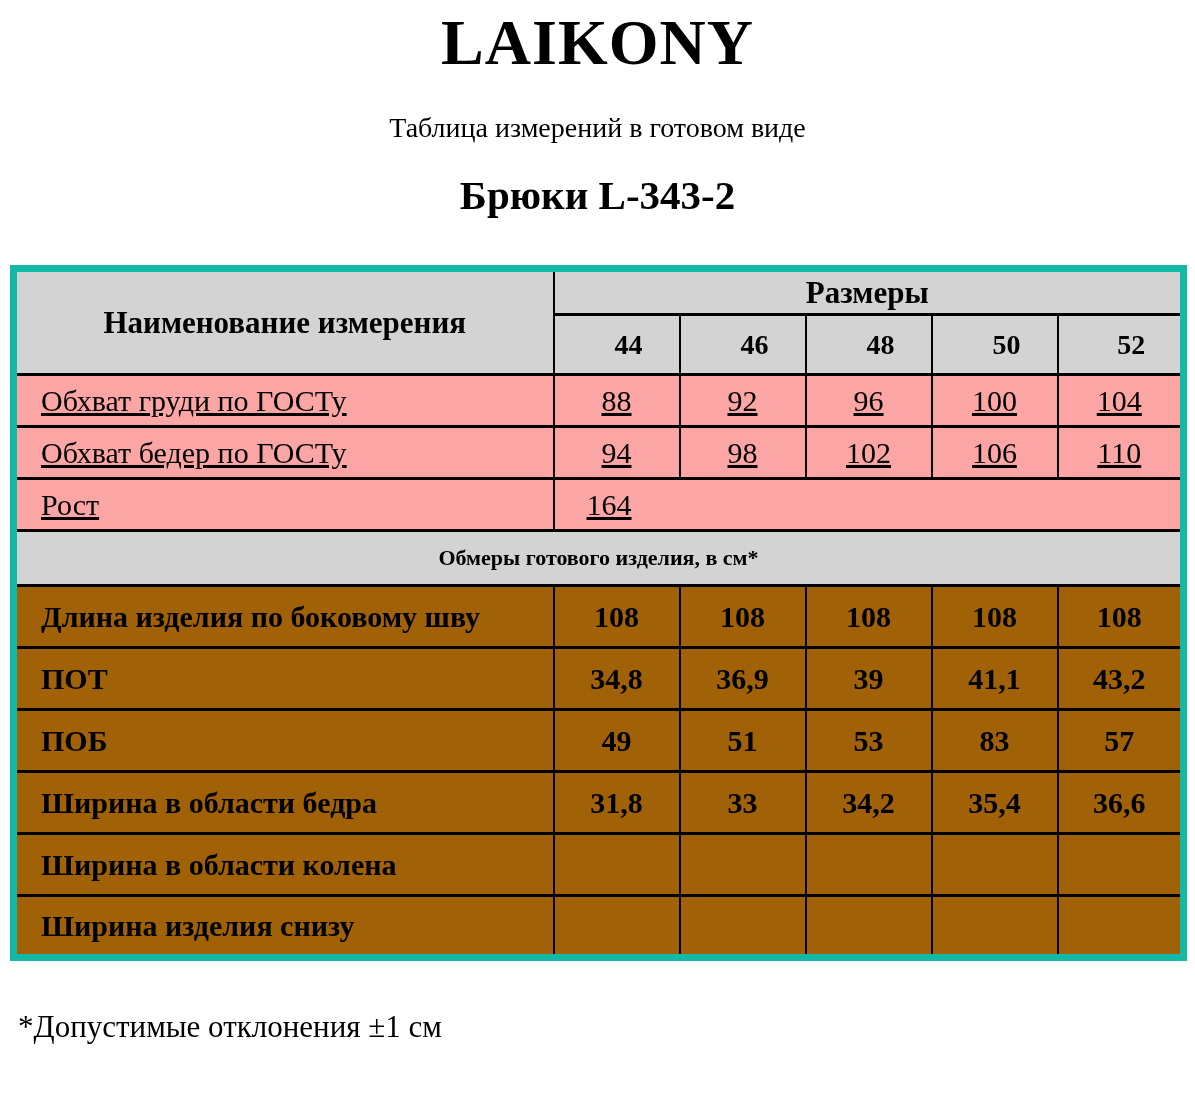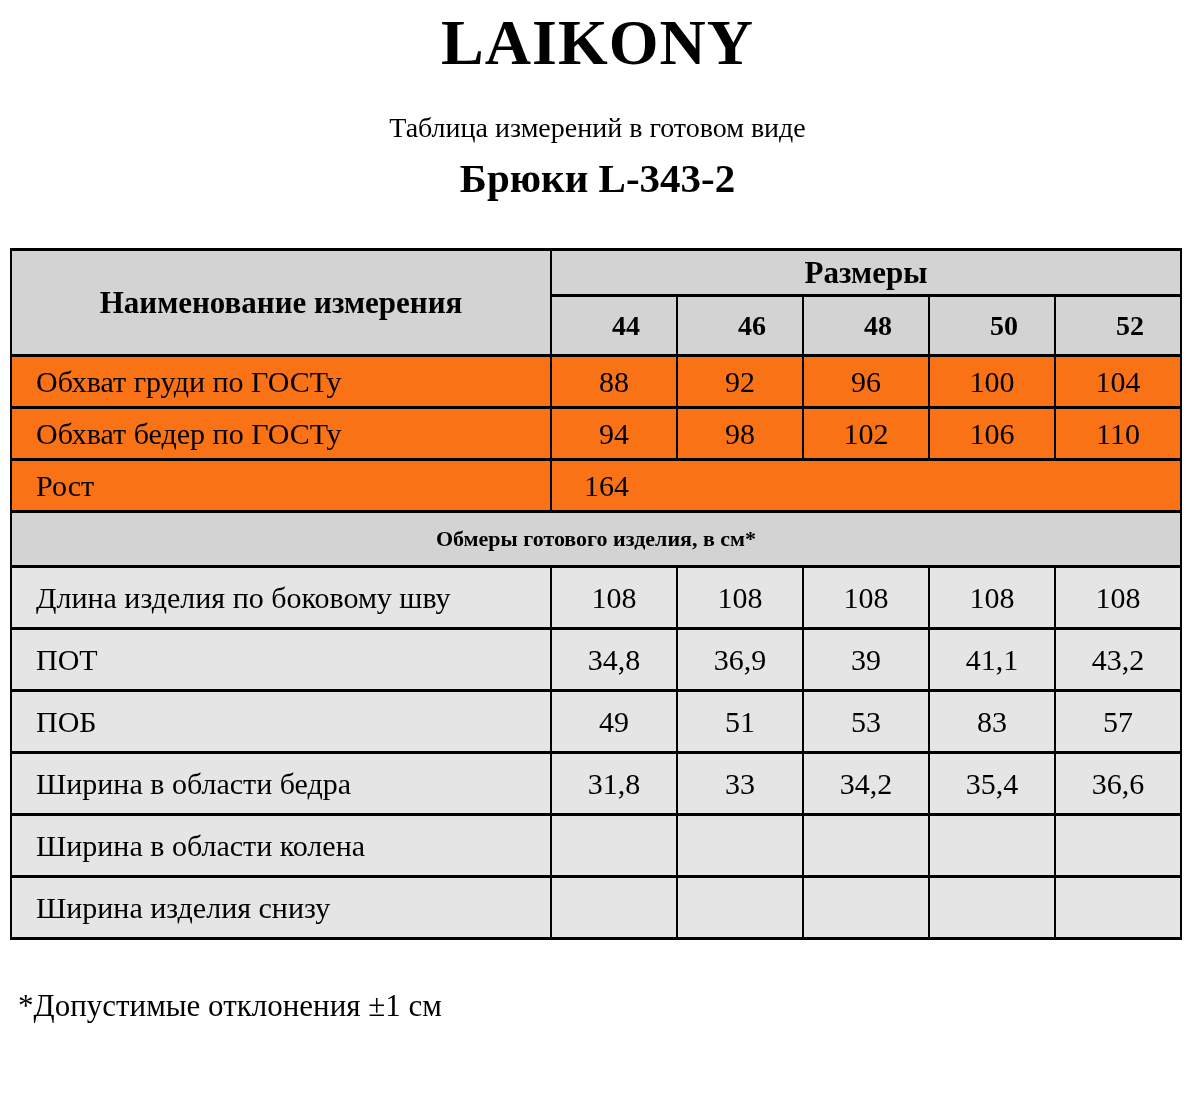--- a/index.html
+++ b/index.html
@@ -19,29 +19,29 @@
     padding-top: 6px;
   }
   .doc-subtitle {
     font-size: 28px;
     font-weight: normal;
     margin-top: 32px;
   }
   .product-title {
     font-size: 41px;
     font-weight: bold;
-    margin-top: 10px;
+    margin-top: 27px;
   }
 
   table.size-table {
     border-collapse: collapse;
     table-layout: fixed;
     width: 1171px;
     margin: 46px 0 0 10px;
-    border: 2px solid #14b8a6;
+    border: 7px solid #14b8a6;
   }
   .size-table td, .size-table th {
     border-left: 2px solid #000;
     border-right: 2px solid #000;
     border-top: 3px solid #000;
     border-bottom: 3px solid #000;
     font-size: 30px;
     vertical-align: middle;
     overflow: hidden;
     white-space: nowrap;
@@ -57,22 +57,22 @@
   tr.r-lower td { height: 62px; }
 
   .cell-label {
     text-align: left;
     padding-left: 24px;
     font-weight: normal;
   }
   .cell-value { text-align: center; }
 
   .hdr { background: #d3d3d3; font-weight: bold; text-align: center; }
-  .upper-bg { background: #f97316; }
-  .lower-bg { background: #e5e5e5; }
+  .upper-bg { background: #fca5a5; text-decoration: underline; }
+  .lower-bg { background: #a16207; font-weight: bold; }
 
   tr.r-sizes th.size-num { font-size: 28px; padding-left: 24px; }
   th.name-head { font-size: 31px; }
   th.sizes-head { font-size: 31px; }
   th.section-head { font-size: 22px; }
   td.rost-value { text-align: left; padding-left: 32px; }
 
   .footnote {
     font-size: 31px;
     margin: 48px 0 0 18px;

